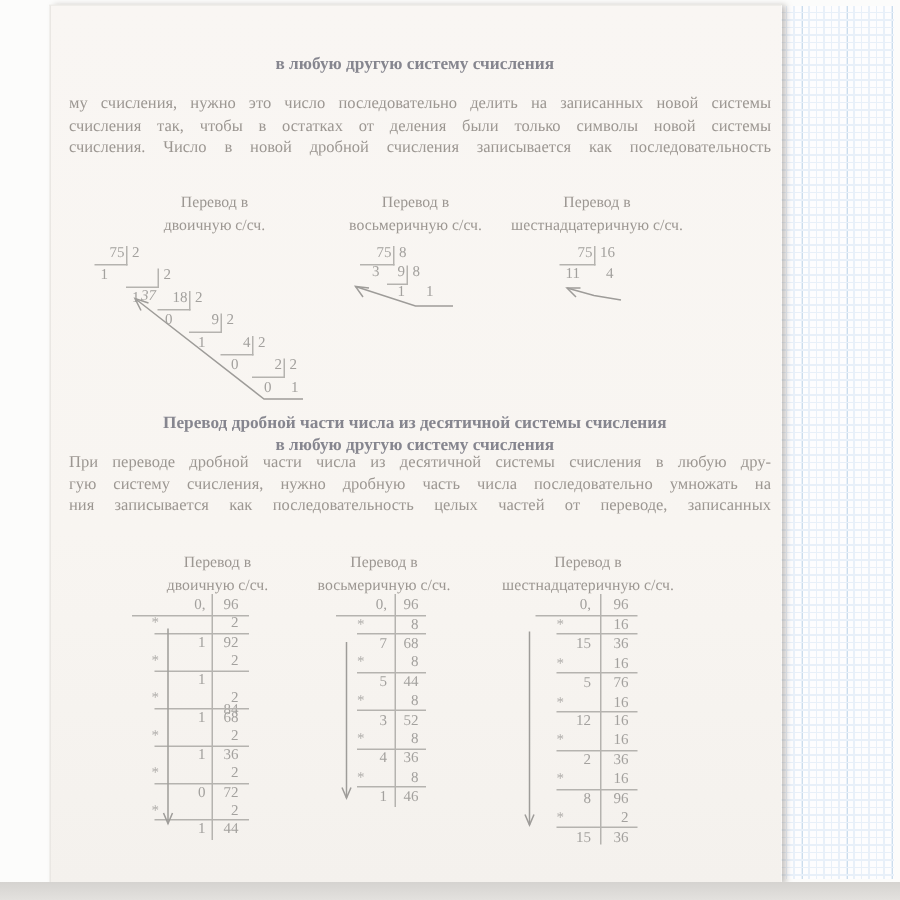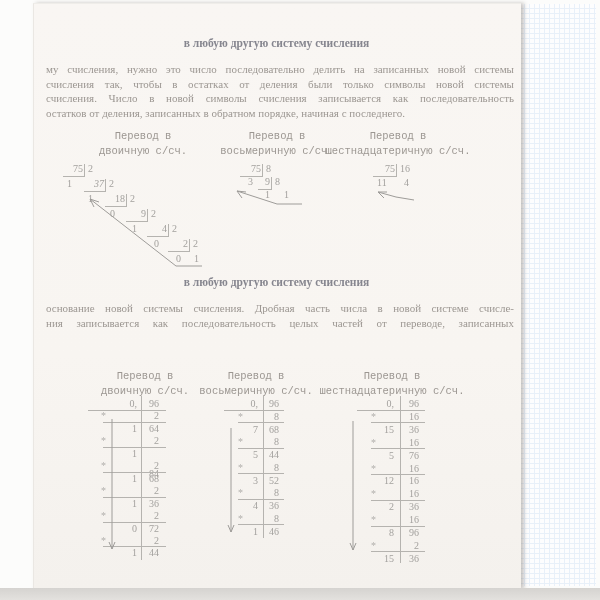--- a/index.html
+++ b/index.html
@@ -25,21 +25,21 @@
     box-shadow:3px 0 4px rgba(120,112,104,0.4);}
   .bottomstrip{position:absolute;left:0;top:588px;width:600px;height:12px;
     background:linear-gradient(180deg,#d5d3d0,#e3e1de);}
   .title{position:absolute;left:33px;width:487px;text-align:center;
     font-weight:bold;font-size:11.5px;line-height:14.5px;color:var(--ink-dark);}
   .para{position:absolute;left:46px;width:468px;font-size:11px;
     line-height:14.7px;color:var(--ink);}
   .para .jl{text-align:justify;text-align-last:justify;}
   .para .ll{text-align:left;}
   .hdr{position:absolute;transform:translateX(-50%);text-align:center;
-    font-size:10.5px;line-height:14.5px;color:var(--ink);white-space:nowrap;font-family:Liberation Mono, monospace;}
+    font-size:10.5px;line-height:14.5px;color:var(--ink);white-space:nowrap;}
   .num{position:absolute;font-size:10px;line-height:10px;color:var(--ink-light);
     white-space:nowrap;}
   .num.r{transform:translateX(-100%);}
   .star{position:absolute;font-size:10px;line-height:10px;color:#b0aeab;}
   .vline{position:absolute;width:1px;background:var(--rule);}
   .hline{position:absolute;height:1px;background:var(--rule);}
   #arrows{position:absolute;left:0;top:0;pointer-events:none;}
   #arrows path{stroke:var(--arrow);fill:none;stroke-width:1;}
 </style>
 </head>
@@ -49,42 +49,43 @@
   <div class="squared"></div>
   <div class="mainpage"></div>
   <div class="bottomstrip"></div>
 
   <div class="title" style="top:36px">
     <div>в любую другую систему счисления</div>
   </div>
   <div class="para" style="top:62px">
     <div class="jl">му счисления, нужно это число последовательно делить на записанных новой системы</div>
     <div class="jl">счисления так, чтобы в остатках от деления были только символы новой системы</div>
-    <div class="jl">счисления. Число в новой символы счисления записывается как последовательность</div>
-    <div class="ll">остатков от деления, записанных в обратном порядке, начиная с последнего.</div>
+    <div class="jl">счисления. Число в новой дробной счисления записывается как последовательность</div>
   </div>
 
   <div class="hdr" style="left:143px;top:129px">
     <div>Перевод в</div>
     <div>двоичную с/сч.</div>
   </div>
   <div class="hdr" style="left:277px;top:129px">
     <div>Перевод в</div>
     <div>восьмеричную с/сч.</div>
   </div>
   <div class="hdr" style="left:398px;top:129px">
     <div>Перевод в</div>
     <div>шестнадцатеричную с/сч.</div>
   </div>
 
   <div class="title" style="top:275px">
+    <div>Перевод дробной части числа из десятичной системы счисления</div>
     <div>в любую другую систему счисления</div>
   </div>
   <div class="para" style="top:301px">
-    <div class="jl">основание новой системы счисления. Дробная часть числа в новой системе счисле-</div>
+    <div class="jl">При переводе дробной части числа из десятичной системы счисления в любую дру-</div>
+    <div class="jl">гую систему счисления, нужно дробную часть числа последовательно умножать на</div>
     <div class="jl">ния записывается как последовательность целых частей от переводе, записанных</div>
   </div>
 
   <div class="hdr" style="left:145px;top:369px">
     <div>Перевод в</div>
     <div>двоичную с/сч.</div>
   </div>
   <div class="hdr" style="left:256px;top:369px">
     <div>Перевод в</div>
     <div>восьмеричную с/сч.</div>
@@ -93,21 +94,21 @@
     <div>Перевод в</div>
     <div>шестнадцатеричную с/сч.</div>
   </div>
 
   <div id="math-layer">
       <span class="num r" style="left: 83px; top: 164px;">75</span>
       <span class="vline" style="left: 84px; top: 164px; height: 13px;"></span>
       <span class="num" style="left: 88px; top: 164px;">2</span>
       <span class="hline" style="left: 63px; top: 175.8px; width: 22px;"></span>
       <span class="num" style="left: 67px; top: 179px;">1</span>
-      <span class="num r" style="left: 104px; top: 179px; font-style: italic;">37</span>
+      <span class="num r" style="left: 104px; top: 193px; font-style: italic;">37</span>
       <span class="vline" style="left: 105px; top: 179px; height: 13px;"></span>
       <span class="num" style="left: 109px; top: 179px;">2</span>
       <span class="hline" style="left: 84px; top: 190.8px; width: 22px;"></span>
       <span class="num" style="left: 88px; top: 194px;">1</span>
       <span class="num r" style="left: 125px; top: 194px;">18</span>
       <span class="vline" style="left: 126px; top: 194px; height: 13px;"></span>
       <span class="num" style="left: 130px; top: 194px;">2</span>
       <span class="hline" style="left: 105px; top: 205.8px; width: 22px;"></span>
       <span class="num" style="left: 110px; top: 209px;">0</span>
       <span class="num r" style="left: 146px; top: 209px;">9</span>
@@ -144,21 +145,21 @@
       <span class="num" style="left: 377px; top: 178px;">11</span>
       <span class="num" style="left: 404px; top: 178px;">4</span>
       <span class="vline" style="left: 141px; top: 396px; height: 164px;"></span>
       <span class="num r" style="left: 137px; top: 399px;">0,</span>
       <span class="num r" style="left: 159px; top: 399px;">96</span>
       <span class="hline" style="left: 88px; top: 409.5px; width: 78px;"></span>
       <span class="star" style="left: 101px; top: 411.45px;">*</span>
       <span class="num r" style="left: 159px; top: 411.45px;">2</span>
       <span class="hline" style="left: 103px; top: 421.95px; width: 63px;"></span>
       <span class="num r" style="left: 137px; top: 423.9px;">1</span>
-      <span class="num r" style="left: 159px; top: 423.9px;">64</span>
+      <span class="num r" style="left: 159px; top: 423.9px;">92</span>
       <span class="star" style="left: 101px; top: 436.35px;">*</span>
       <span class="num r" style="left: 159px; top: 436.35px;">2</span>
       <span class="hline" style="left: 103px; top: 446.85px; width: 63px;"></span>
       <span class="num r" style="left: 137px; top: 448.8px;">1</span>
       <span class="num r" style="left: 159px; top: 448.8px; margin-top: 20px;">84</span>
       <span class="star" style="left: 101px; top: 461.25px;">*</span>
       <span class="num r" style="left: 159px; top: 461.25px;">2</span>
       <span class="hline" style="left: 103px; top: 471.75px; width: 63px;"></span>
       <span class="num r" style="left: 137px; top: 473.7px;">1</span>
       <span class="num r" style="left: 159px; top: 473.7px;">68</span>

